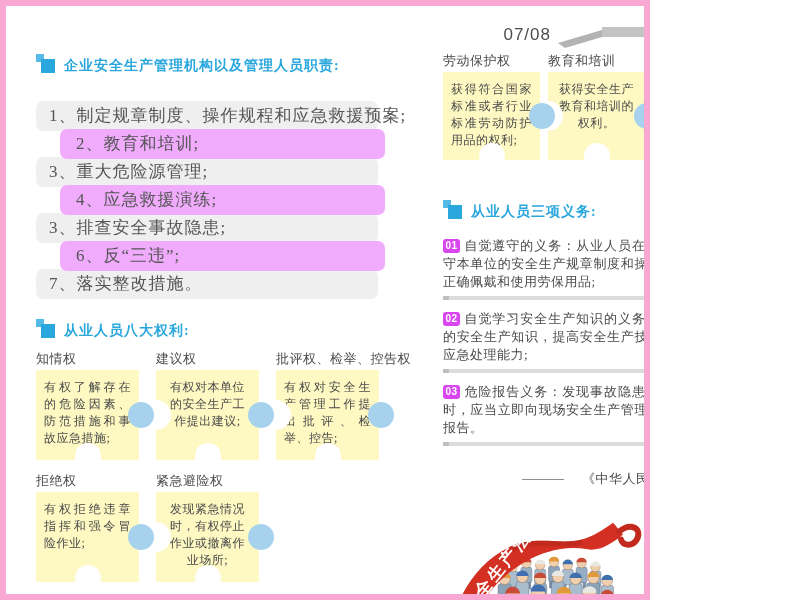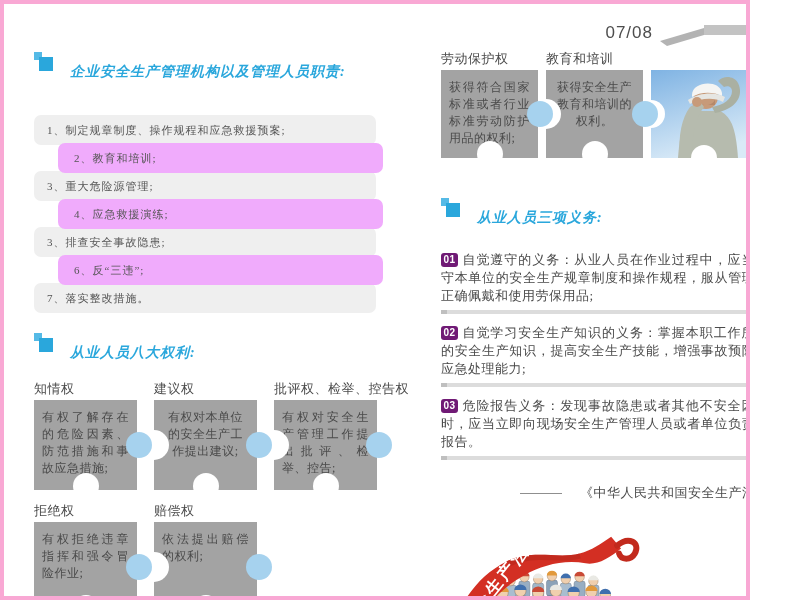--- a/index.html
+++ b/index.html
@@ -1,63 +1,63 @@
 <!DOCTYPE html>
 <html><head>
 <meta charset="utf-8">
 <style>
   html,body { margin:0; padding:0; background:#fff; }
   .page {
-    position:relative; width:750px; height:600px; background:#ffffff;
+    position:relative; width:650px; height:600px; background:#ffffff;
     font-family:"Liberation Serif", serif; color:#4a4a4a;
-    overflow:hidden; box-sizing:border-box; border:4px solid #f9a8d4;
+    overflow:hidden; box-sizing:border-box; border:6px solid #f9a8d4;
   }
 
   
   .pageno { position:absolute; top:16px; right:0; display:flex; align-items:center; }
   .pageno .num { font-family:"Liberation Sans", sans-serif; font-size:17px; color:#4d4d4d; letter-spacing:1px; margin-right:7px; }
 
   
   .col-left  { position:absolute; left:30px;  top:48px; width:350px; }
   .col-right { position:absolute; left:437px; top:44px; width:328px; }
 
   
   .sec-header { display:flex; align-items:flex-start; }
   .sec-icon { width:19px; height:19px; margin-right:9px; flex:none; }
-  .sec-title { margin:8px; padding-top:3px; font-size:14px; font-weight:bold; color:#2aa7dc; letter-spacing:1px;font-style:italic; }
+  .sec-title { margin:0; padding-top:3px; font-size:14px; font-weight:bold; color:#2aa7dc; letter-spacing:1px; }
 
   
   .duty-list { margin-top:26px; }
-  .duty { height:30px; line-height:30px; border-radius:7px; font-size:11px; color:#555; letter-spacing:1px; box-sizing:border-box; white-space:nowrap; }
+  .duty { height:30px; line-height:30px; border-radius:7px; font-size:17px; color:#555; letter-spacing:1px; box-sizing:border-box; white-space:nowrap; }
   .duty.gray { background:#efefef; width:342px; padding-left:13px; }
   .duty.blue { background:#f0abfc; width:325px; margin-left:24px; padding-left:16px; position:relative; z-index:2; }
   .duty + .duty { margin-top:-2px; }
 
   
   .rights-header { margin-top:20px; }
   .rights-grid { margin-top:8px; display:grid; grid-template-columns:103px 103px 103px; column-gap:17px; row-gap:10px; }
   .right-title { font-size:13px; color:#4a4a4a; height:22px; line-height:22px; white-space:nowrap; overflow:visible; letter-spacing:0.5px; }
-  .piece { position:relative; width:103px; height:90px; background:#a3a3a3; }
+  .piece { position:relative; width:103px; height:90px; background:#fef9c3; }
   .piece-body { padding:9px 8px 14px; font-size:12px; line-height:17px; color:#4a4a4a; text-align:justify; letter-spacing:0.5px; }
   .piece.center .piece-body { text-align:center; }
   .knob  { position:absolute; right:-15px; top:50%; margin-top:-13px; width:26px; height:26px; border-radius:50%; background:#a6d2ee; z-index:3; }
   .notch { position:absolute; left:-15px;  top:50%; margin-top:-15px; width:30px; height:30px; border-radius:50%; background:#ffffff; z-index:1; }
   .hole  { position:absolute; left:50%; bottom:-9px; margin-left:-13px; width:26px; height:26px; border-radius:50%; background:#ffffff; z-index:1; }
 
   
   .rrights-grid { display:grid; grid-template-columns:97px 97px 106px; column-gap:8px; }
   .piece.rt { width:97px; height:88px; }
   .photo-piece { position:relative; width:106px; height:88px; }
 
   
   .obl-header { margin-top:40px; }
   .obl { margin-top:10px; }
   .obl.first { margin-top:16px; }
   .obl p { margin:0; font-size:13px; line-height:18px; text-align:justify; color:#4a4a4a; letter-spacing:0.5px; }
-  .badge { display:inline-block; background:#701a75; color:#fff; font-family:"Liberation Sans", sans-serif;
+  .badge { display:inline-block; background:#d946ef; color:#fff; font-family:"Liberation Sans", sans-serif;
            font-size:10px; font-weight:bold; width:17px; height:14px; line-height:14px; text-align:center;
            border-radius:3px; margin-right:4px; vertical-align:1px; }
   .obl-bar { height:4px; margin-top:5px; background:linear-gradient(to right,#bfbfbf 0,#bfbfbf 6px,#dcdcdc 6px); }
 
   
   .citation { margin-top:24px; display:flex; justify-content:flex-end; align-items:center; font-size:13px; color:#4a4a4a; letter-spacing:0.5px;gap:8px; }
   .cite-line { width:42px; height:1px; background:#8f8f8f; margin-right:10px; }
 
   
   .cartoon { margin-top:14px; display:block; }
@@ -136,30 +136,30 @@
 
       <div class="right-cell">
         <div class="right-title">拒绝权</div>
         <div class="piece">
           <div class="piece-body">有权拒绝违章指挥和强令冒险作业;</div>
           <span class="knob"></span>
           <span class="hole"></span>
         </div>
       </div>
 
-
-      <div class="right-cell">
-        <div class="right-title">赔偿权</div>
-        <div class="piece">
+      <div class="right-cell">
+        <div class="right-title">紧急避险权</div>
+        <div class="piece center">
           <span class="notch"></span>
-          <div class="piece-body">依法提出赔偿的权利;</div>
-          <span class="knob"></span>
-          <span class="hole"></span>
-        </div>
-      </div>
+          <div class="piece-body">发现紧急情况时，有权停止作业或撤离作业场所;</div>
+          <span class="knob"></span>
+          <span class="hole"></span>
+        </div>
+      </div>
+
 
     </div>
   </div>
 
   <div class="col-right">
 
     <div class="rrights-grid">
       <div class="right-cell">
         <div class="right-title">劳动保护权</div>
         <div class="piece rt">

